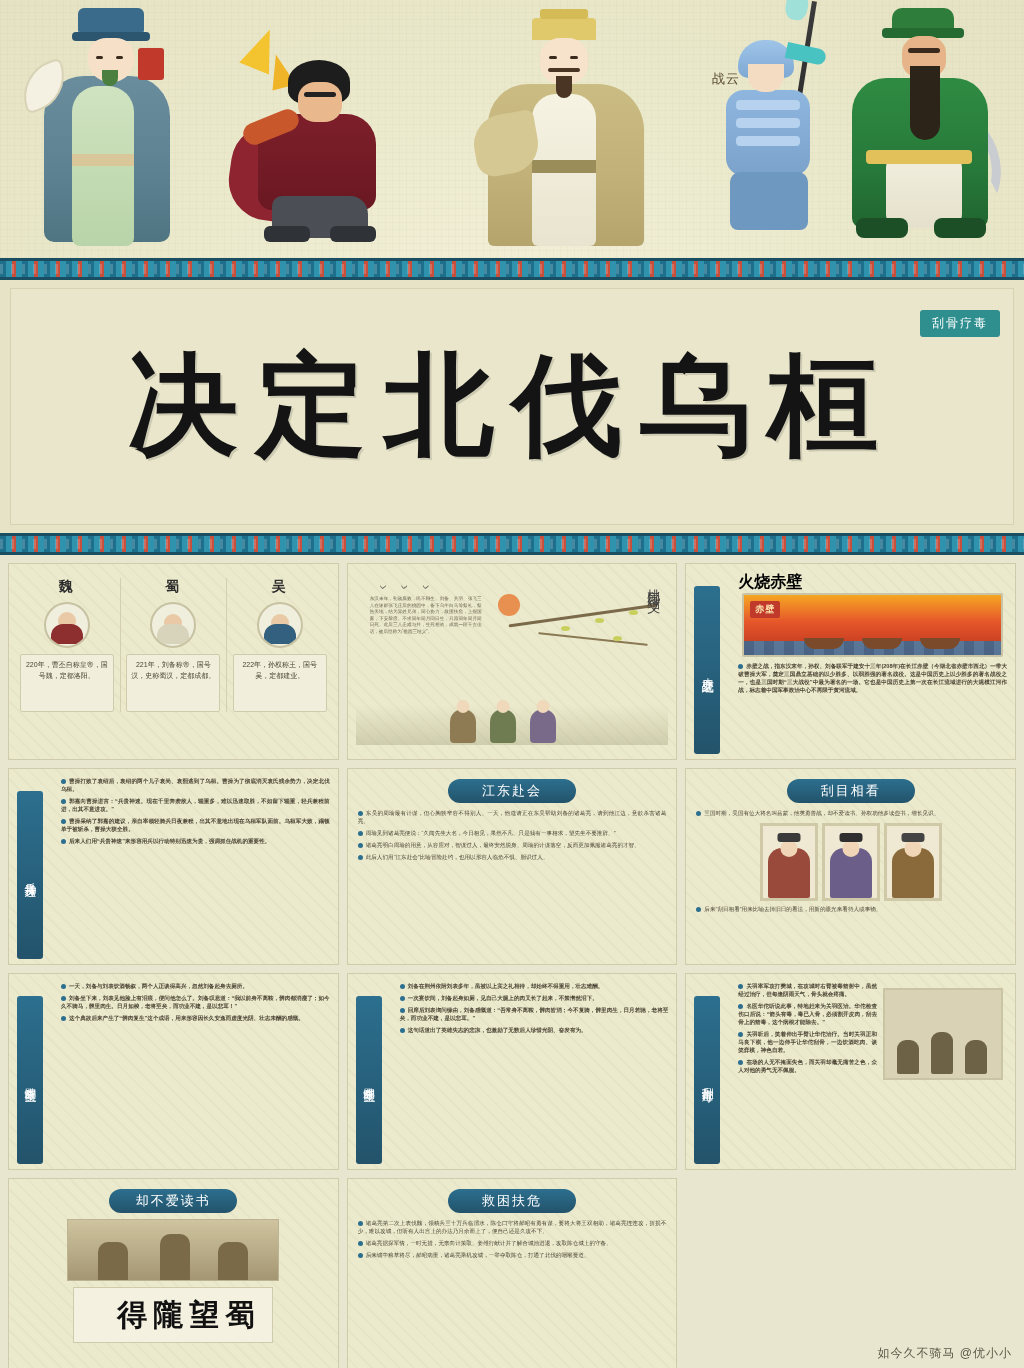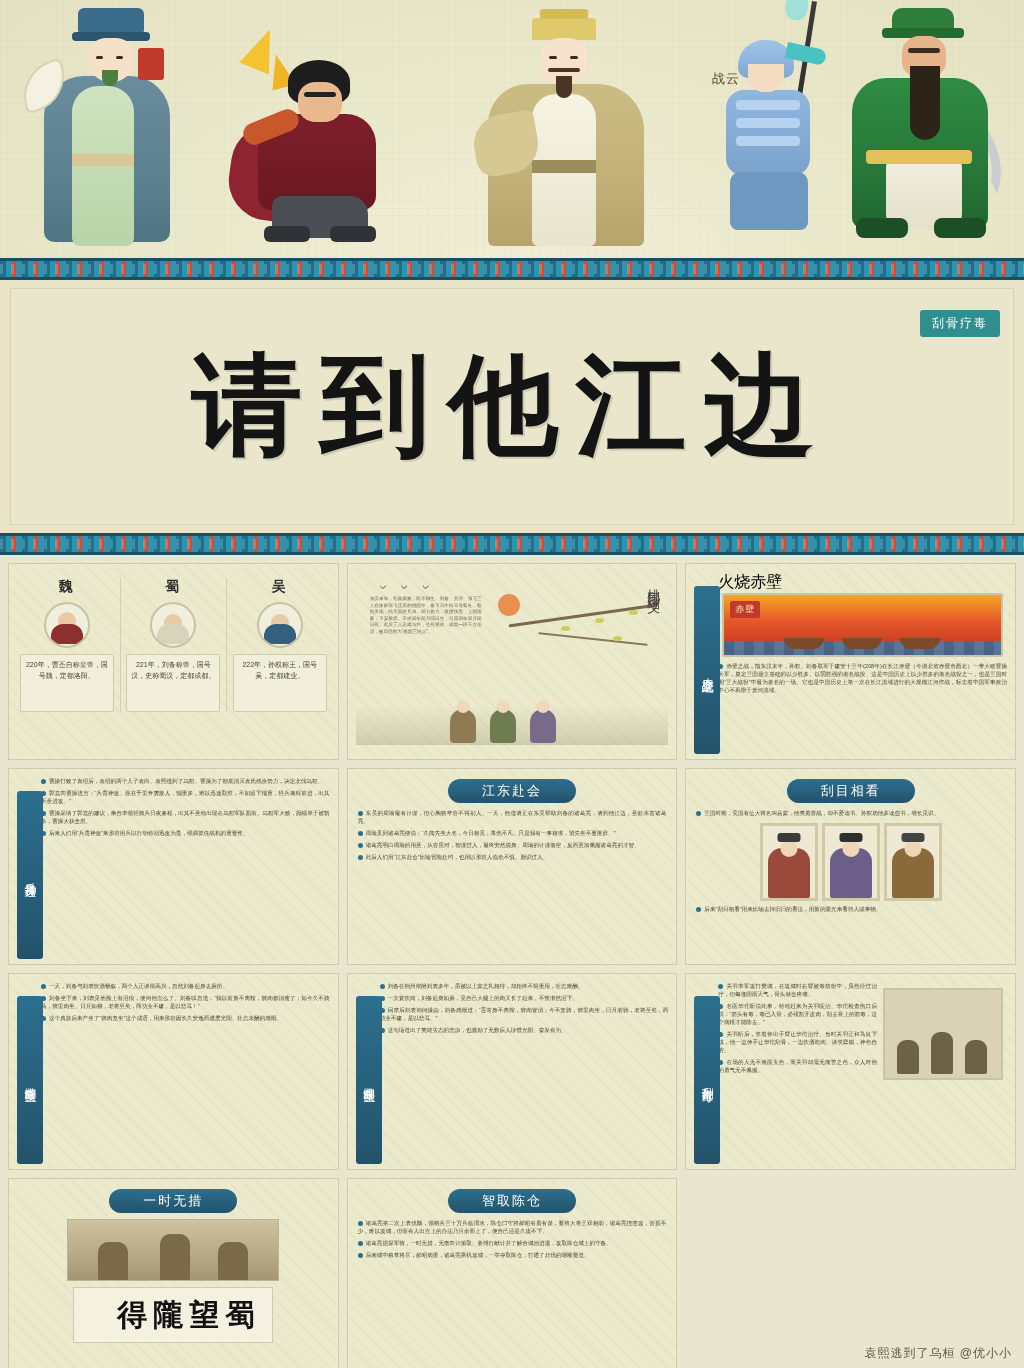--- a/index.html
+++ b/index.html
@@ -217,21 +217,21 @@
   
   .vtab {
     position:absolute; left:0; top:14px; width:26px; height:168px;
     background:linear-gradient(180deg,#2c6f8e,#23536b);
     color:#fff; font-size:12px; line-height:15px; letter-spacing:1px;
     display:flex; align-items:center; justify-content:center;
     writing-mode:vertical-rl; text-orientation:upright;
     border-radius:3px;
     padding:6px 0;
   }
-  .with-vtab .body { margin-left:24px; }
+  .with-vtab .body { margin-left:44px;font-weight:bold; }
 
   
   .pill {
     margin:2px auto 6px auto;
     width:128px; height:24px; line-height:24px;
     background:linear-gradient(180deg,#2c6f8e,#23536b);
     color:#fff; font-size:13px; letter-spacing:2px;
     text-align:center; border-radius:12px;
   }
 
@@ -423,21 +423,21 @@
     <div class="boot"></div>
     <div class="boot2"></div>
   </div>
 </div>
 
 <div class="ornament"></div>
 
 <div class="titleband">
   <div class="inner"></div>
   <div class="badge">刮骨疗毒</div>
-  <div class="main-title">请到他江边</div>
+  <div class="main-title">决定北伐乌桓</div>
 </div>
 
 <div class="ornament"></div>
 
 <div class="grid">
 
   <div class="card">
     <div class="card-pattern"></div>
     <div class="card-inner">
       <div class="trio">
@@ -613,37 +613,37 @@
           <p class="dot">关羽听后，笑着伸出手臂让华佗治疗。当时关羽正和马良下棋，他一边伸手让华佗刮骨，一边饮酒吃肉、谈笑弈棋，神色自若。</p>
           <p class="dot">在场的人无不掩面失色，而关羽却毫无痛苦之色，众人对他的勇气无不佩服。</p>
         </div>
       </div>
     </div>
   </div>
 
   <div class="card">
     <div class="card-pattern"></div>
     <div class="card-inner">
-      <div class="pill">一时无措</div>
+      <div class="pill">却不爱读书</div>
       <div class="photo-strip">
         <div class="pg" style="left:30px;"></div>
         <div class="pg" style="left:92px; height:46px;"></div>
         <div class="pg" style="left:150px;"></div>
       </div>
       <div class="calligraphy">得隴望蜀</div>
     </div>
   </div>
 
   <div class="card">
     <div class="card-pattern"></div>
     <div class="card-inner">
-      <div class="pill">智取陈仓</div>
+      <div class="pill">救困扶危</div>
       <div class="para" style="padding:0 2px;">
         <p class="dot">诸葛亮第二次上表伐魏，领精兵三十万兵临渭水，陈仓口守将郝昭有勇有谋，要将大将王双相助，诸葛亮连连攻，折损不少，难以攻城，但听有人出言上的办法乃月余而上了，便自己还是久攻不下。</p>
         <p class="dot">诸葛亮据探军情，一时无措，无奈向计策取。姜维行献计并了解合城池进退，攻取陈仓城上的守备。</p>
         <p class="dot">后来城中粮草将尽，郝昭病重，诸葛亮乘机攻城，一举夺取陈仓，打通了北伐的咽喉要道。</p>
       </div>
     </div>
   </div>
 
 </div>
 
-<div class="footer-note">袁熙逃到了乌桓 @优小小</div>
+<div class="footer-note">如今久不骑马 @优小小</div>
 
 </body></html>

